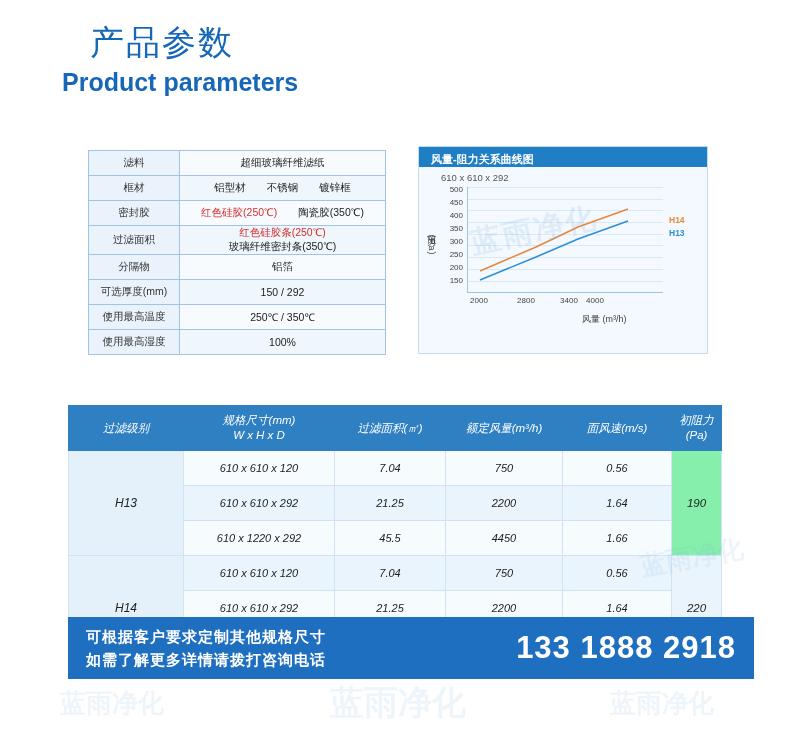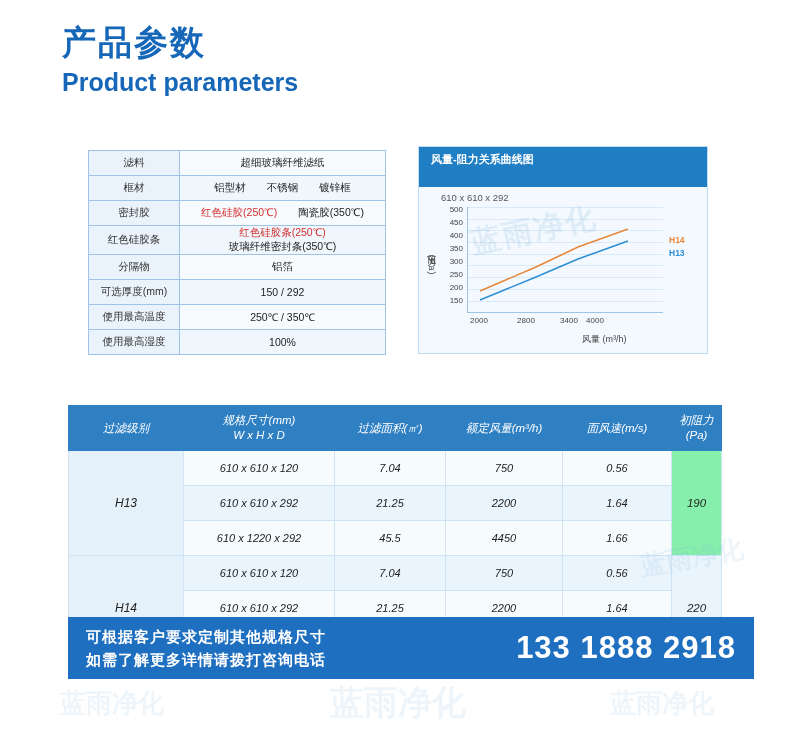--- a/index.html
+++ b/index.html
@@ -22,24 +22,25 @@
   }
 
   
   .heading {
     position: absolute;
     left: 62px;
     top: 22px;
   }
   .heading .cn {
     font-size: 34px;
-    font-weight: bold;
+    font-weight: normal;
     color: #1667b8;
     letter-spacing: 2px;
     line-height: 40px;
+    margin-left: 28px;
   }
   .heading .en {
     font-size: 25px;
     font-weight: bold;
     color: #1667b8;
     line-height: 32px;
     margin-top: 4px;
   }
 
   
@@ -81,21 +82,21 @@
     position: absolute;
     left: 418px;
     top: 146px;
     width: 290px;
     height: 208px;
     background: #f3f9fe;
     border: 1px solid #bfdcf2;
     box-sizing: border-box;
   }
   .chart-title {
-    height: 40px;
+    height: 20px;
     background: #1f7ec4;
     color: #fff;
     font-size: 11px;
     line-height: 24px;
     padding-left: 12px;
     font-weight: bold;
   }
   .chart-sub {
     font-size: 9.5px;
     color: #555;
@@ -276,21 +277,21 @@
       </td>
     </tr>
     <tr>
       <td class="k">密封胶</td>
       <td class="v">
         <span class="sub red">红色硅胶(250℃)</span>
         <span class="sub">陶瓷胶(350℃)</span>
       </td>
     </tr>
     <tr>
-      <td class="k">红色硅胶条</td>
+      <td class="k">过滤面积</td>
       <td class="v">
         <span class="sub red">红色硅胶条(250℃)</span>
         <span class="sub">玻璃纤维密封条(350℃)</span>
       </td>
     </tr>
     <tr>
       <td class="k">分隔物</td>
       <td class="v">铝箔</td>
     </tr>
     <tr>

